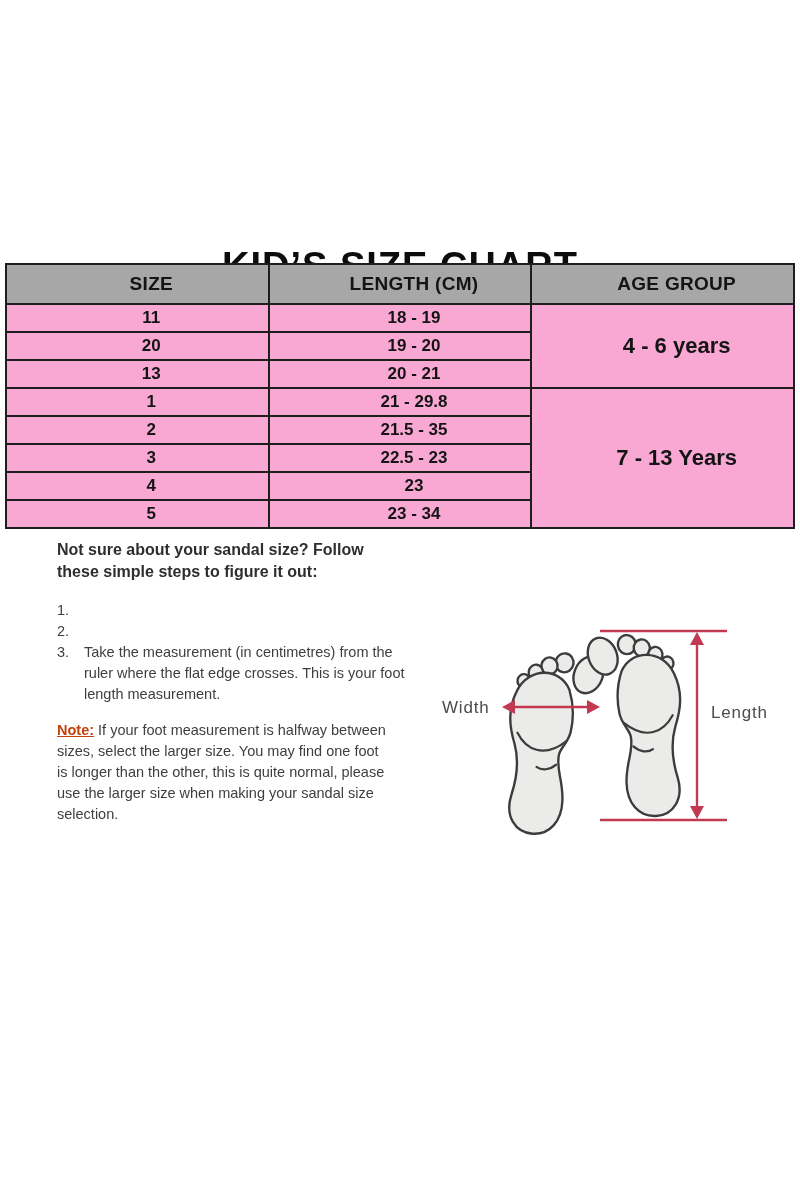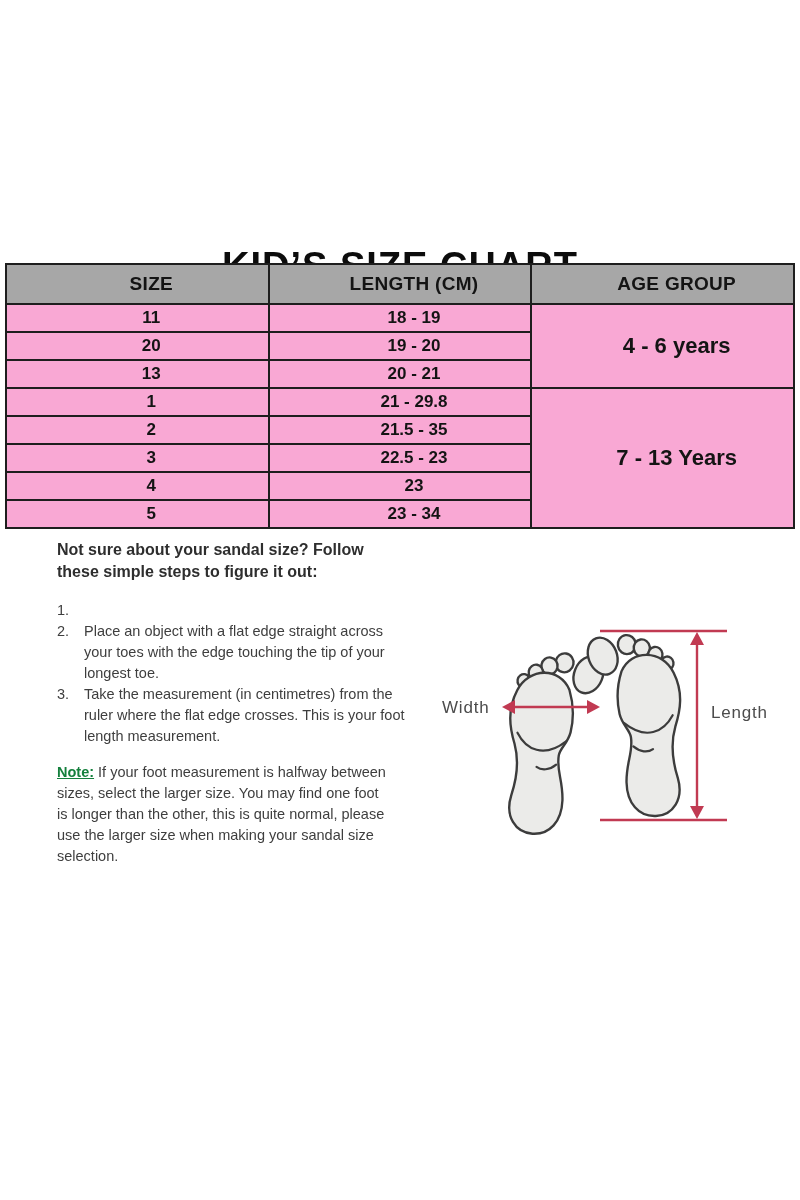--- a/index.html
+++ b/index.html
@@ -33,21 +33,21 @@
     position:absolute; left:57px; top:539px; width:360px; color:#3e3e3e;
   }
   #instructions .intro {
     font-weight:bold; color:#2e2e2e; font-size:16px; line-height:21.5px; width:340px;
   }
   #steps { margin-top:18px; }
   .step { display:flex; font-size:14.5px; line-height:21px; }
   .step-num { width:27px; flex:none; }
   .step-text { width:322px; }
   .note { margin-top:15px; font-size:14.5px; line-height:21px; width:334px; }
-  .note b { color:#15803d;text-decoration:underline; }
+  .note b { color:#c2410c;text-decoration:underline; }
 
   
   #diagram { position:absolute; left:430px; top:600px; }
   .foot { fill:#ebebe9; stroke:#3c3c3c; stroke-width:2.5; stroke-linecap:round; }
   .crease { fill:none; stroke:#3c3c3c; stroke-width:2.3; stroke-linecap:round; }
   .meas-label { font-size:17px; fill:#4c4c4c; letter-spacing:0.8px; }
 </style>
 </head>
 <body>
 
@@ -103,21 +103,20 @@
 
   <div id="instructions">
     <p class="intro">Not sure about your sandal size? Follow these simple steps to figure it out:</p>
 
     <div id="steps">
       <div class="step">
         <span class="step-num">1.</span>
       </div>
       <div class="step">
         <span class="step-num">2.</span>
-        <span class="step-text">Place an object with a flat edge straight across your toes with the edge touching the tip of your longest toe.</span>
       </div>
       <div class="step">
         <span class="step-num">3.</span>
         <span class="step-text">Take the measurement (in centimetres) from the ruler where the flat edge crosses. This is your foot length measurement.</span>
       </div>
     </div>
 
     <p class="note"><b>Note:</b><span> If your foot measurement is halfway between sizes, select the larger size. You may find one foot is longer than the other, this is quite normal, please use the larger size when making your sandal size selection.</span></p>
   </div>
 

